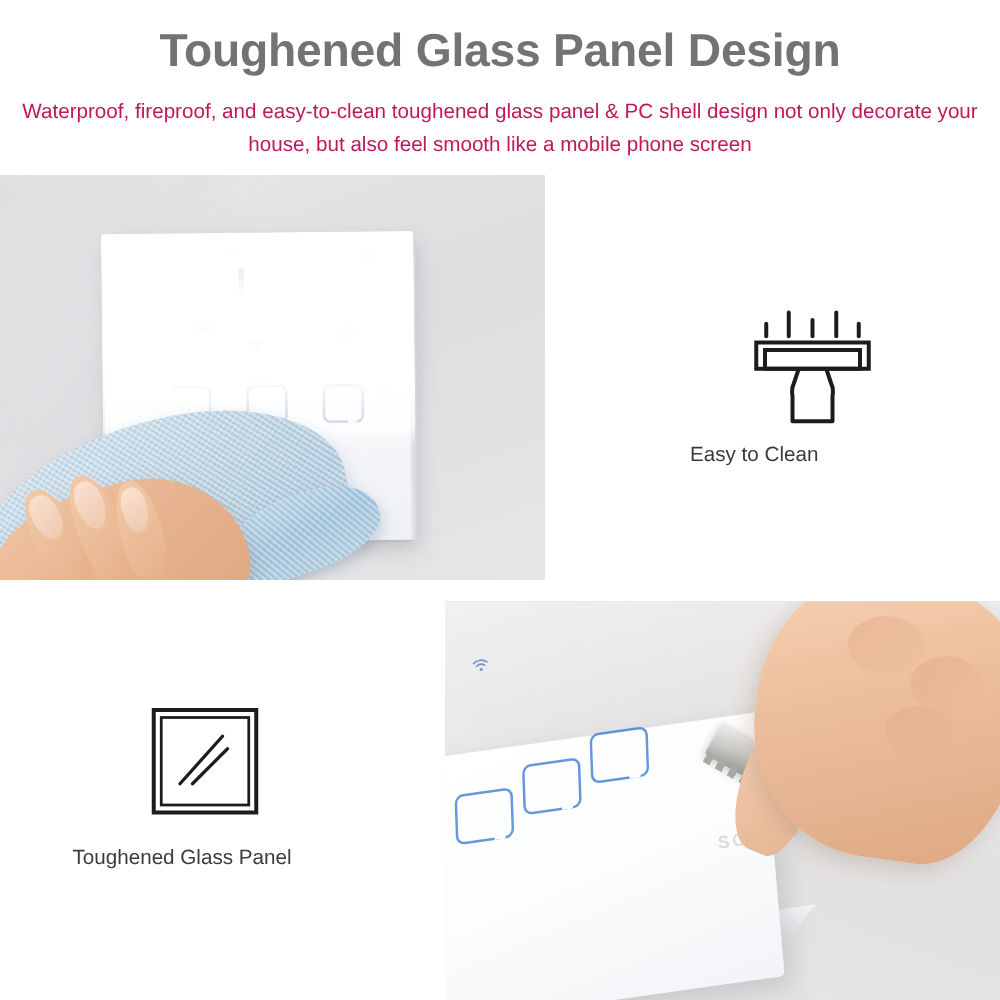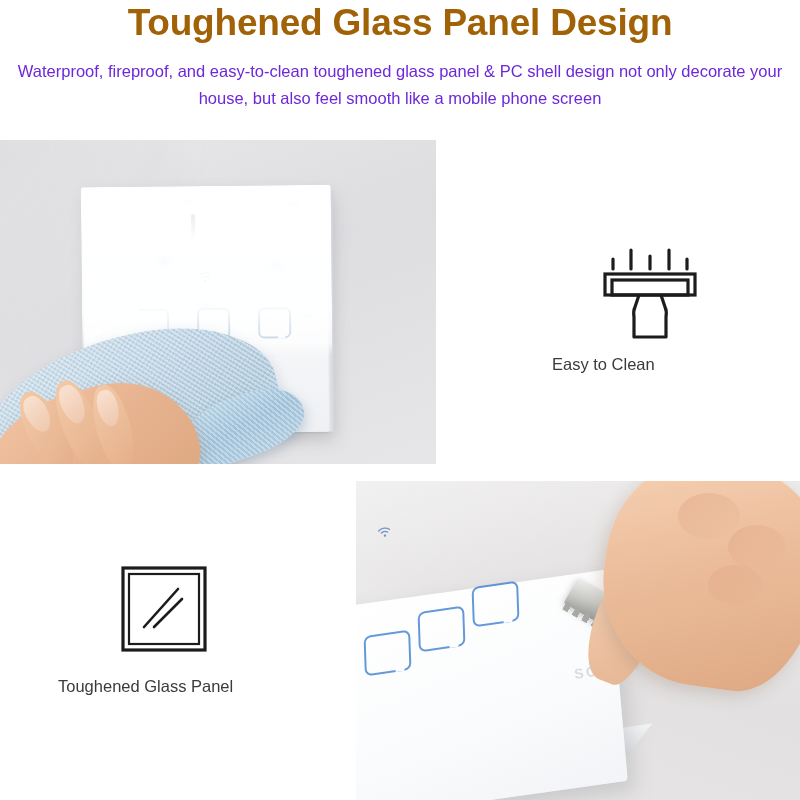--- a/index.html
+++ b/index.html
@@ -7,25 +7,25 @@
     width:800px; height:800px;
     background:#ffffff;
     font-family:"Liberation Sans", sans-serif;
     overflow:hidden;
   }
   .page { position:relative; width:800px; height:800px; background:#fff; }
 
   
   .header { position:absolute; left:0; top:0; width:800px; height:140px; text-align:center; }
   .title {
-    font-size:37px; font-weight:bold; color:#a16207;
-    letter-spacing:-0.2px; line-height:1; padding-top:4px;
+    font-size:37px; font-weight:bold; color:#737373;
+    letter-spacing:-0.2px; line-height:1; padding-top:22px;
   }
   .subtitle {
-    font-size:16.5px; color:#6d28d9; line-height:1.62;
+    font-size:16.5px; color:#be185d; line-height:1.62;
     padding-top:17px; width:770px; margin:0 auto;
   }
 
   
   .photo { position:absolute; overflow:hidden; }
   .photo-tl { left:0; top:140px; width:436px; height:324px; background:#e3e2e4; }
   .photo-br { left:356px; top:481px; width:444px; height:319px; background:#e4e3e3; }
 
   
   .wall-tl {

